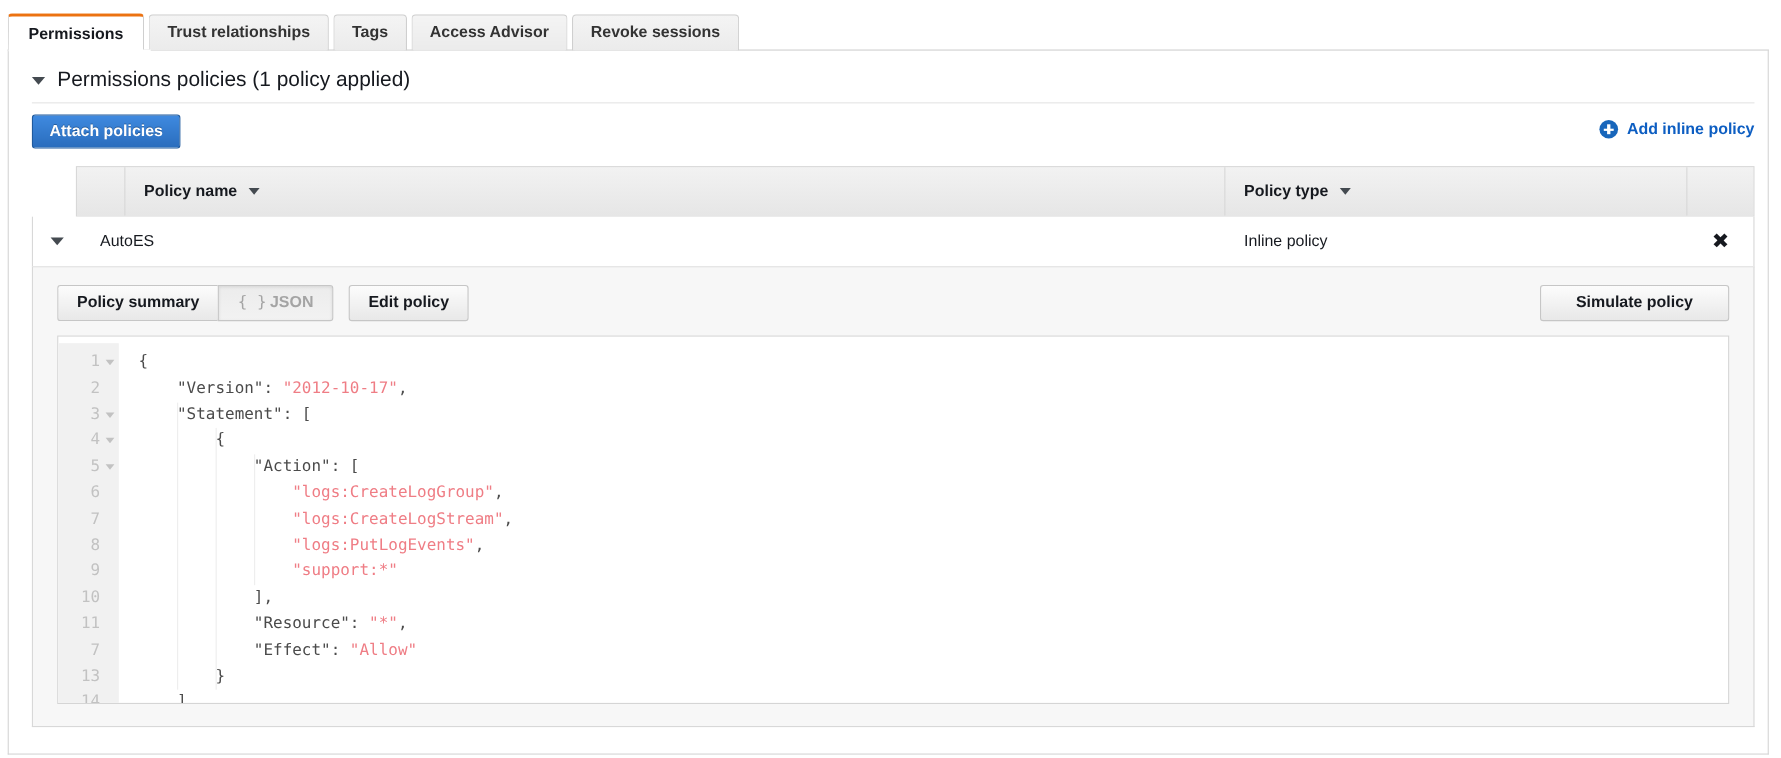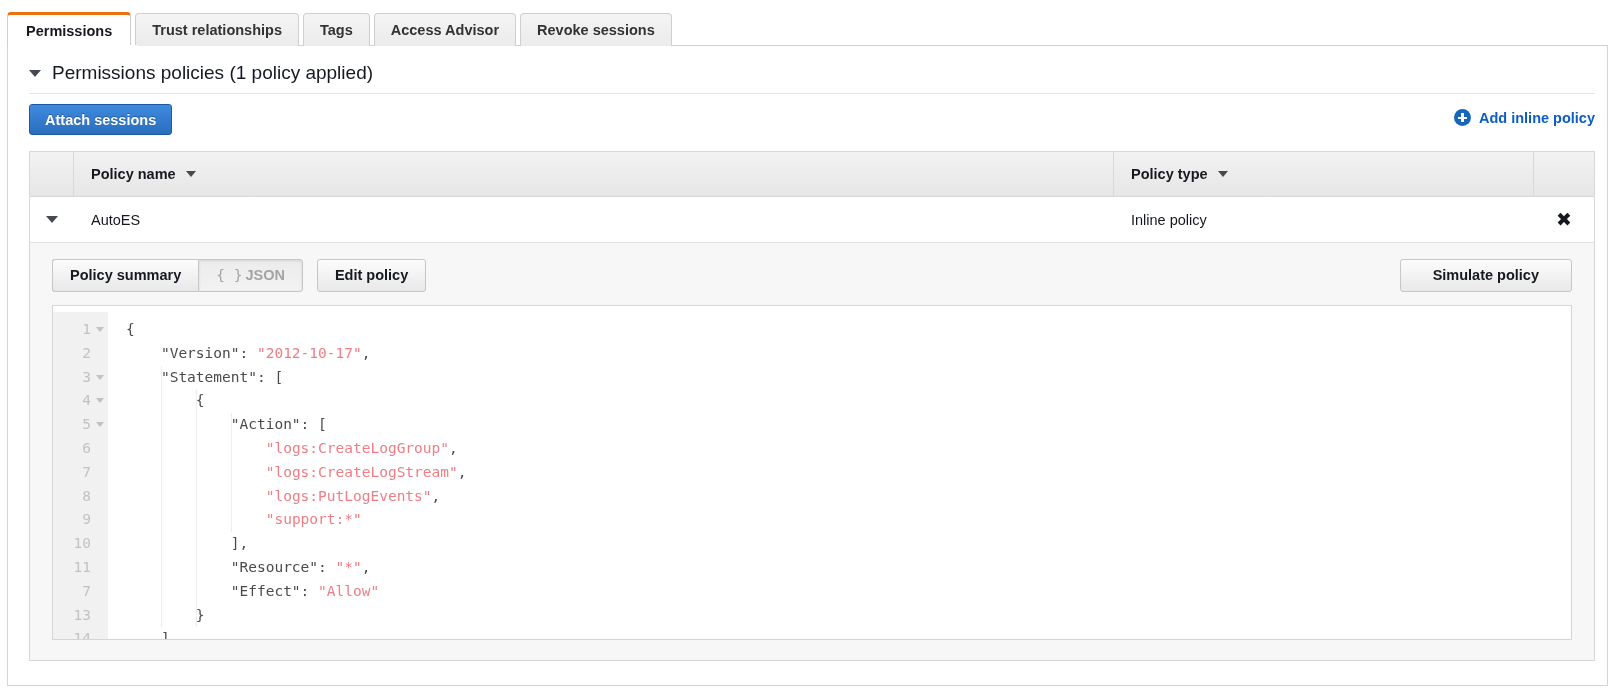--- a/index.html
+++ b/index.html
@@ -101,20 +101,21 @@
   }
   .plus-circle::before { left: 4px; top: 7.5px; width: 9px; height: 2.5px; }
   .plus-circle::after  { top: 4px; left: 7.5px; height: 9px; width: 2.5px; }
 
   
   .table { position: absolute; left: 29px; top: 151px; right: 24px; }
   .thead {
     display: flex; height: 46px;
     background: linear-gradient(to bottom, #f2f2f2 0%, #e6e6e6 100%);
     border: 1px solid #d8d8d8;
+    margin-left: 40px;
   }
   .th {
     display: flex; align-items: center; gap: 10px;
     padding: 0 0 0 17px;
     font-size: 14.5px; font-weight: bold; color: #16191f;
     border-right: 1px solid #d8d8d8;
     white-space: nowrap;
   }
   .th.expand-col { width: 44px; padding: 0; border-right: 1px solid #d8d8d8; }
   .th.name-col { flex: 1 1 auto; }
@@ -243,21 +244,21 @@
 
   <div class="content-frame"></div>
   <div class="tab-mask"></div>
 
   <div class="section-head">
     <span class="caret-down"></span>
     <span class="section-title">Permissions policies (1 policy applied)</span>
   </div>
   <div class="head-rule"></div>
 
-  <div class="attach-btn">Attach sessions</div>
+  <div class="attach-btn">Attach policies</div>
   <div class="inline-link">
     <span class="plus-circle"></span>
     <span>Add inline policy</span>
   </div>
 
   <div class="table">
     <div class="thead">
       <div class="th expand-col"></div>
       <div class="th name-col">
         <span>Policy name</span>

